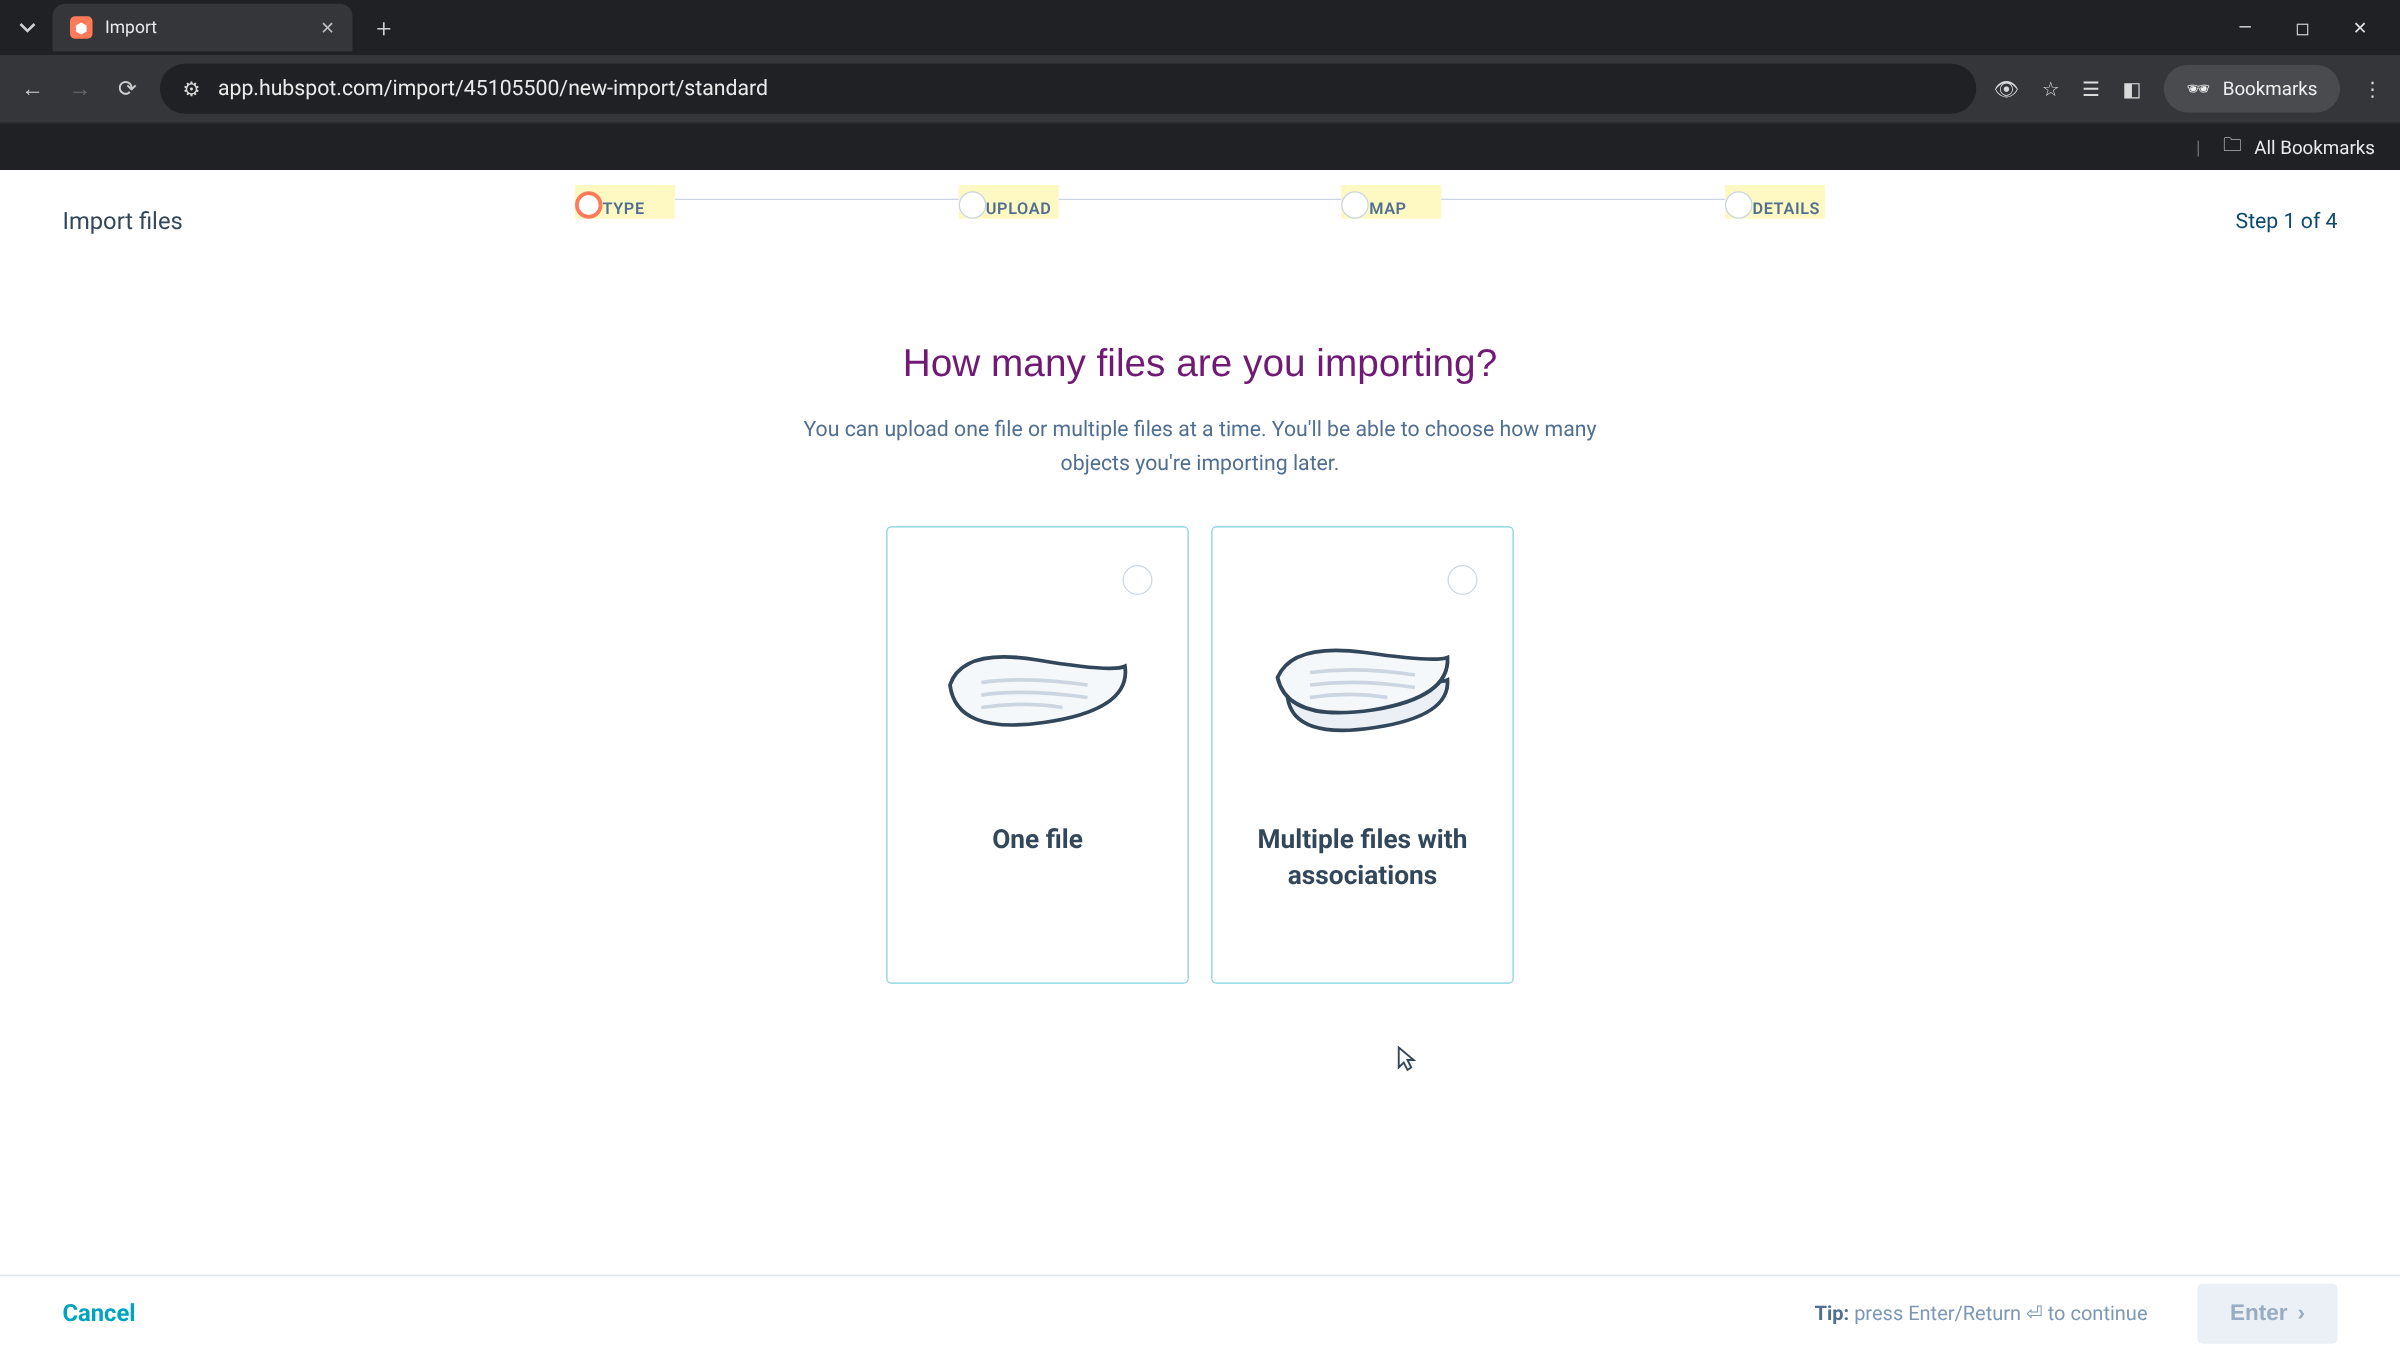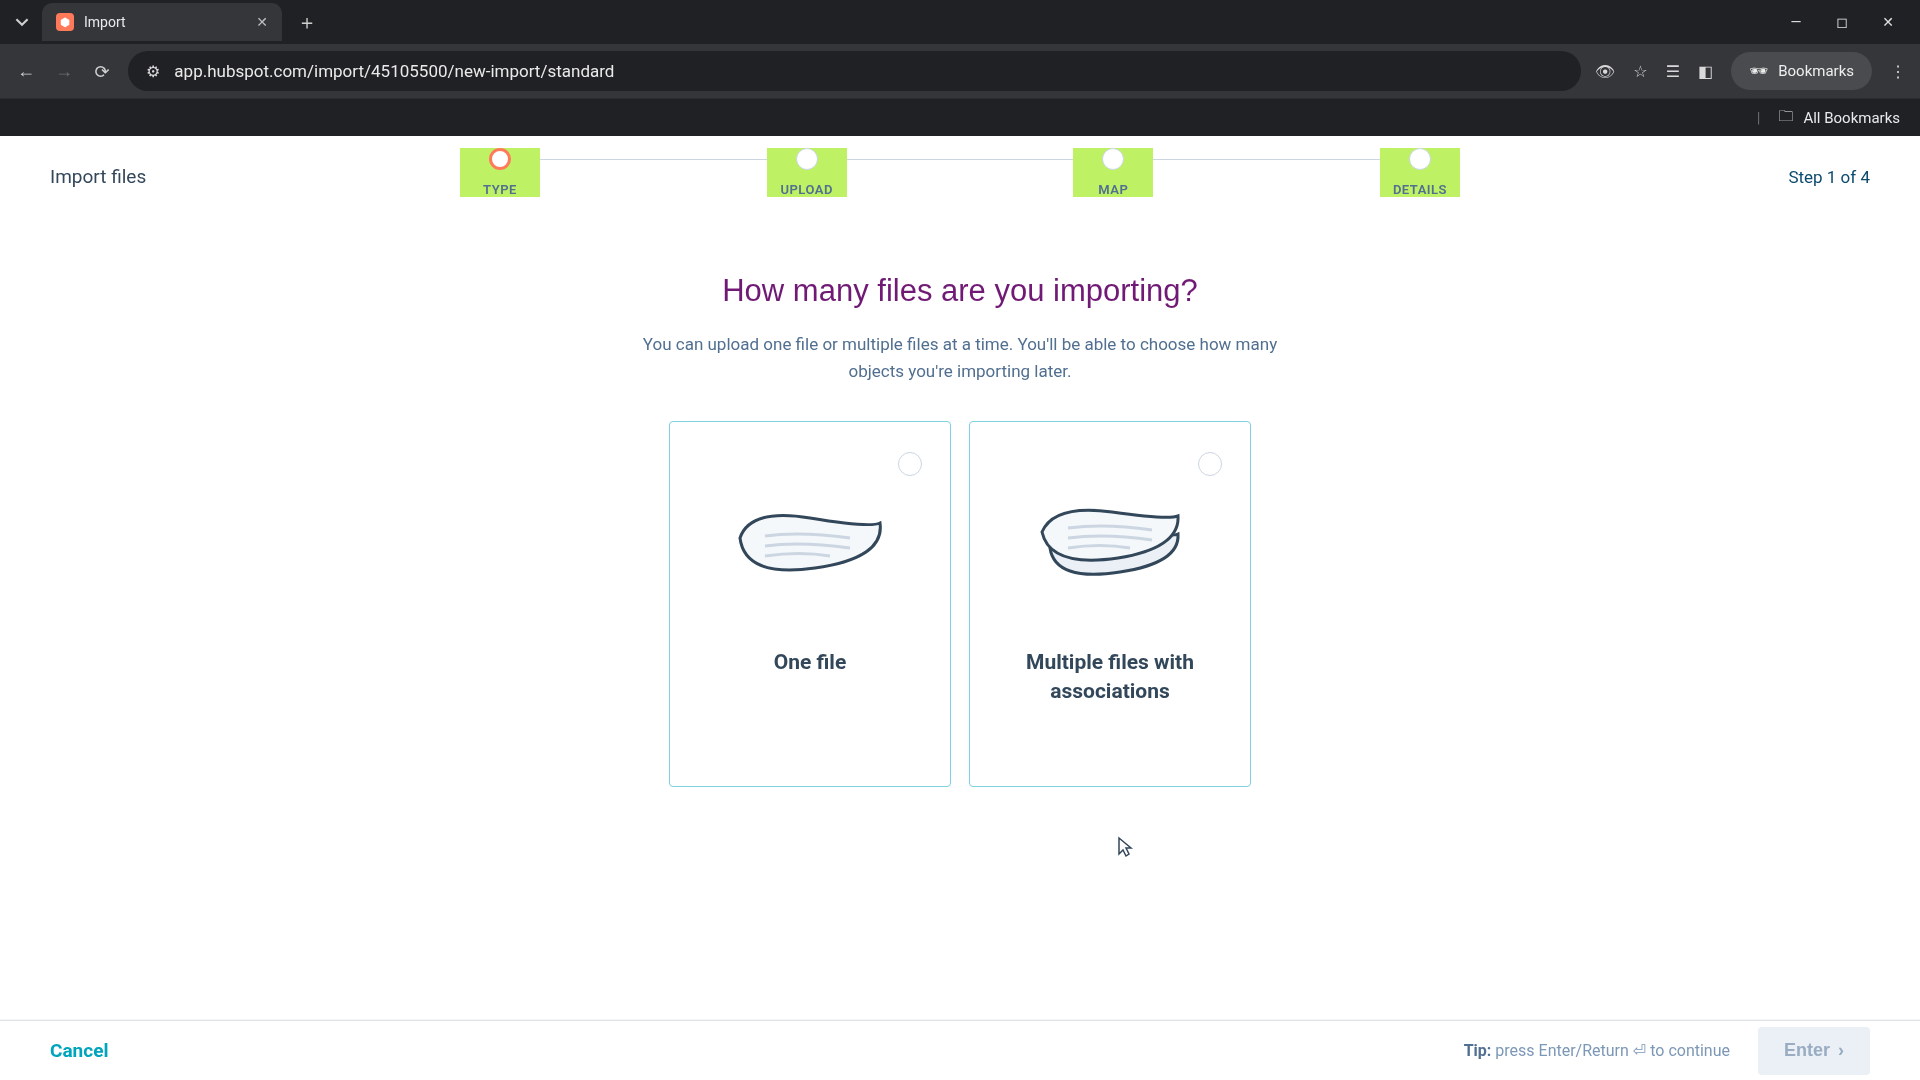--- a/index.html
+++ b/index.html
@@ -74,22 +74,22 @@
 
   .stepper {
     position:absolute; left:50%; transform:translateX(-50%); top:12px;
     width:1000px;
   }
   .step-track {
     position:absolute; top:11px; left:36px; right:36px; height:1px; background:#cbd6e2;
   }
   .steps { display:flex; justify-content:space-between; position:relative; }
   .step {
-    display:flex; flex-direction:column; align-items:center; width:80px;
-    position:relative; z-index:2; background:#bef264;
+    display:flex; flex-direction:row; align-items:flex-end; width:80px;
+    position:relative; z-index:2; background:#fef9c3;
   }
   .step-circle {
     width:22px; height:22px; border-radius:50%;
     border:1px solid #cbd6e2; background:#fff;
   }
   .step.active .step-circle { border:3px solid #ff7a59; width:22px; height:22px; }
   .step-label {
     margin-top:12px; font-size:13px; letter-spacing:0.5px; color:#516f90; font-weight:600;
   }
 
@@ -102,22 +102,22 @@
   }
   .subtext {
     margin:22px auto 0; max-width:680px; color:#516f90; font-size:17px;
     line-height:1.6;
   }
 
   .cards {
     display:flex; justify-content:center; gap:18px; margin-top:36px;
   }
   .card {
-    width:282px; height:366px; border:1px solid #7fd1de; border-radius:4px;
-    background:#fff; position:relative; padding-top:16px;
+    width:242px; height:366px; border:1px solid #7fd1de; border-radius:4px;
+    background:#fff; position:relative; padding-top:26px;
     display:flex; flex-direction:column; align-items:center;
     cursor:pointer;
   }
   .card-radio {
     position:absolute; right:28px; top:30px;
     width:24px; height:24px; border-radius:50%;
     border:1px solid #cbd6e2; background:#fff;
   }
   .card-illustration { height:200px; display:flex; align-items:center; justify-content:center; width:100%; }
   .card-label {
@@ -130,21 +130,21 @@
     position:fixed; bottom:0; left:0; right:0;
     height:60px; background:#fff; border-top:1px solid #dfe3eb;
     display:flex; align-items:center; padding:0 50px;
     box-shadow:0 -1px 0 rgba(0,0,0,0.04);
     z-index: 5;
   }
   .cancel-link {
     color:#00a4bd; font-weight:700; font-size:19px; text-decoration:none;
     cursor:pointer;
   }
-  .footer-right { margin-left:auto; display:flex; align-items:center; gap:28px; }
+  .footer-right { margin-left:auto; display:flex; align-items:center; gap:40px; }
   .tip { color:#7c98b6; font-size:16px; }
   .tip b { color:#516f90; }
   .next-btn {
     background:#eaf0f6; color:#99acc2; border:none;
     height:48px; padding:0 26px; border-radius:4px;
     font-size:18px; font-weight:600; display:flex; align-items:center; gap:8px;
     cursor:not-allowed;
   }
 
   

